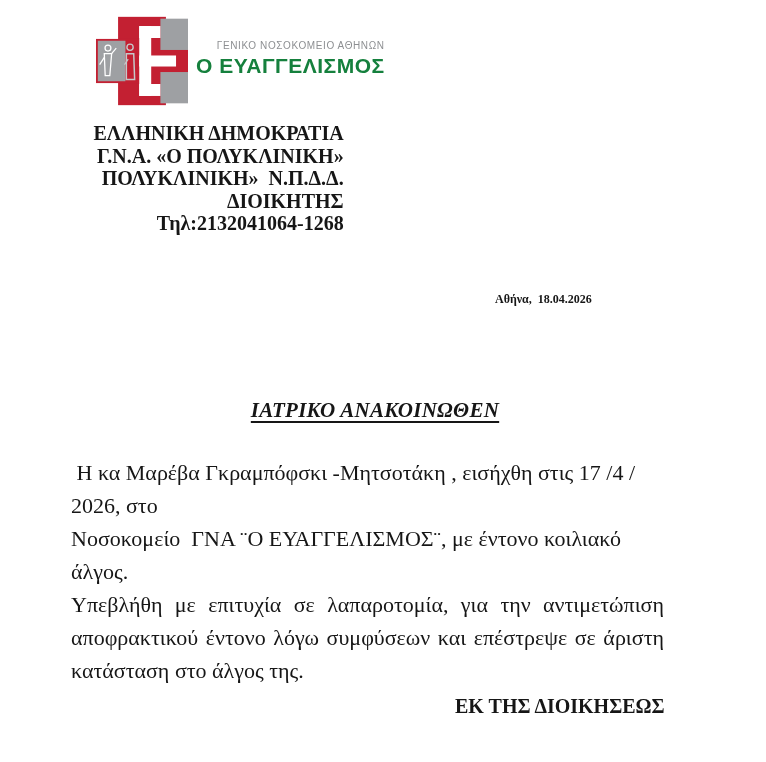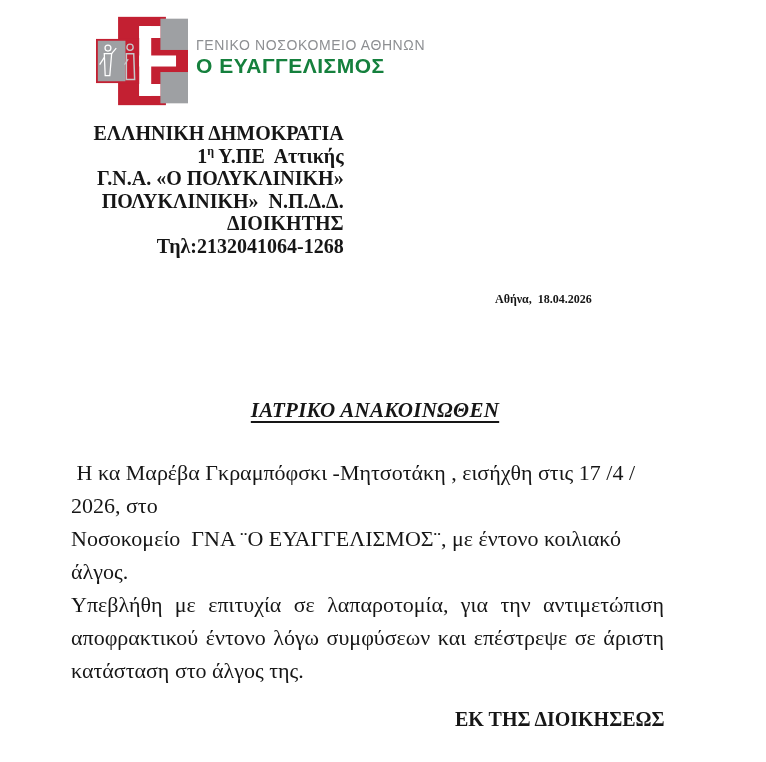--- a/index.html
+++ b/index.html
@@ -10,21 +10,21 @@
     overflow:hidden;
     font-family:"Liberation Serif","DejaVu Serif",serif;
     color:#161616;
   }
   .pre{white-space:pre-wrap;}
 
   
   .logo{position:absolute;left:96px;top:16px;display:flex;align-items:flex-start;}
   .logo-mark{width:92px;height:90px;flex:0 0 auto;}
   .logo-text{margin-left:8px;margin-top:22px;font-family:"Liberation Sans","DejaVu Sans",sans-serif;}
-  .logo-org{font-size:14px;letter-spacing:0.6px;color:#8d8f92;line-height:15px;text-align:right;}
+  .logo-org{font-size:10px;letter-spacing:0.6px;color:#8d8f92;line-height:15px;text-align:right;}
   .logo-name{font-size:21px;font-weight:bold;letter-spacing:0.5px;color:#15803d;line-height:25px;}
 
   
   .hdr{position:absolute;left:92px;top:122px;font-weight:bold;font-size:20px;line-height:22.5px;text-align:right;}
   .hdr sup{font-size:12px;line-height:0;}
 
   
   .date{position:absolute;left:495px;top:292px;font-weight:bold;font-size:12px;}
 
   
@@ -33,21 +33,21 @@
     display:inline-block;font-weight:bold;font-size:21px;letter-spacing:0.3px;
     text-decoration:underline;text-decoration-thickness:2px;text-underline-offset:4px;font-style:italic;
   }
 
   
   .body-block{position:absolute;left:71px;top:456px;width:593px;font-size:22px;line-height:33px;}
   .bline{width:593px;}
   .bline.just{text-align:justify;text-align-last:justify;}
 
   
-  .footer{position:absolute;left:455px;top:695px;font-weight:bold;font-size:20px;margin-top:13px;}
+  .footer{position:absolute;left:455px;top:695px;font-weight:bold;font-size:20px;}
 </style>
 </head>
 <body>
 
 <div class="page">
 
   <div class="logo">
     <svg class="logo-mark" viewBox="0 0 100 96" aria-hidden="true">
 
       <rect x="24" y="0" width="52" height="96" fill="#c32032"></rect>
@@ -76,21 +76,20 @@
       </g>
     </svg>
     <div class="logo-text">
       <div class="logo-org">ΓΕΝΙΚΟ ΝΟΣΟΚΟΜΕΙΟ ΑΘΗΝΩΝ</div>
       <div class="logo-name">Ο ΕΥΑΓΓΕΛΙΣΜΟΣ</div>
     </div>
   </div>
 
   <div class="hdr">
     <div class="pre">ΕΛΛΗΝΙΚΗ ΔΗΜΟΚΡΑΤΙΑ</div>
-    <div><span class="pre">1</span><sup>η</sup><span class="pre"> Υ.ΠΕ  Αττικής</span></div>
     <div class="pre"> Γ.Ν.Α. «Ο ΠΟΛΥΚΛΙΝΙΚΗ»</div>
     <div class="pre">ΠΟΛΥΚΛΙΝΙΚΗ»  Ν.Π.Δ.Δ.</div>
     <div class="pre">ΔΙΟΙΚΗΤΗΣ</div>
     <div class="pre">Τηλ:2132041064-1268</div>
   </div>
 
   <div class="date pre">Αθήνα,  18.04.2026</div>
 
   <div class="title-wrap">
     <span class="title">ΙΑΤΡΙΚΟ ΑΝΑΚΟΙΝΩΘΕΝ</span>

